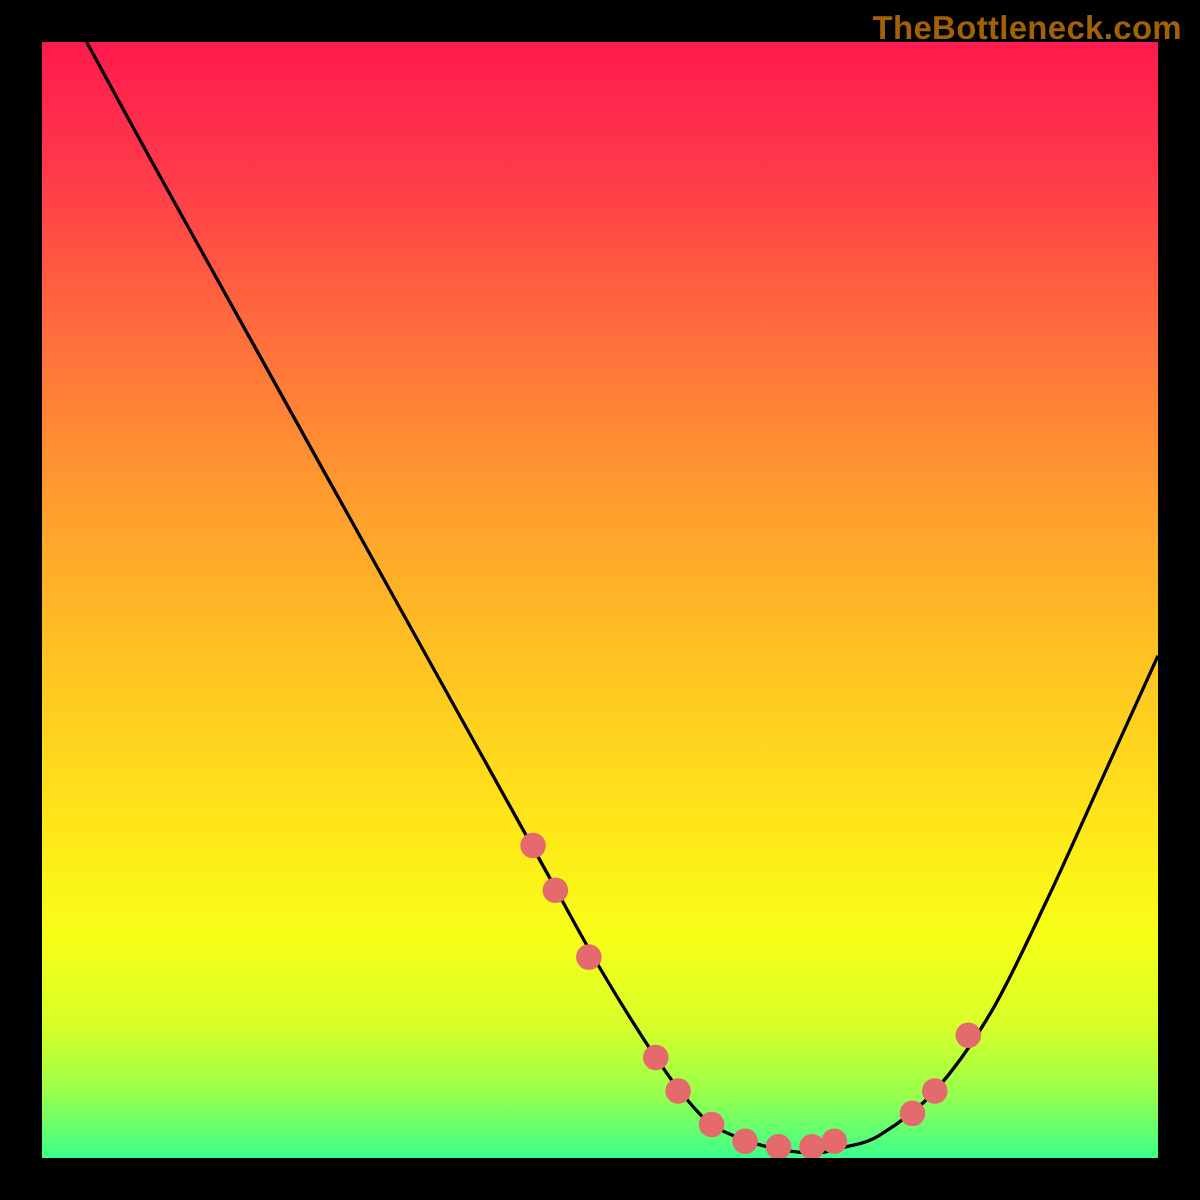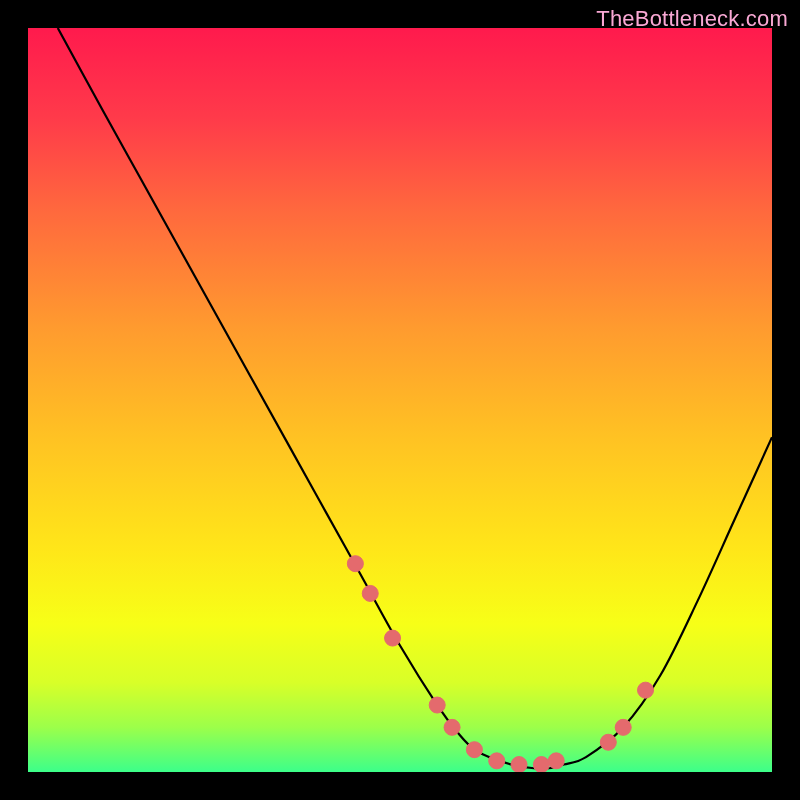--- a/index.html
+++ b/index.html
@@ -26,23 +26,23 @@
       #ffe619 70%,
       #f7ff17 80%,
       #d8ff28 88%,
       #9cff4a 94%,
       #3cff8a 100%);
   }
   .watermark {
     position: absolute;
     top: 6px;
     right: 12px;
-    color: #f9a8d4;
+    color: #a16207;
     font-size: 22px;
-    font-weight: 400;
+    font-weight: 700;
     letter-spacing: 0.2px;
   }
   svg.plot {
     position: absolute;
     left: 28px;
     top: 28px;
     width: 744px;
     height: 744px;
   }
   .curve {

